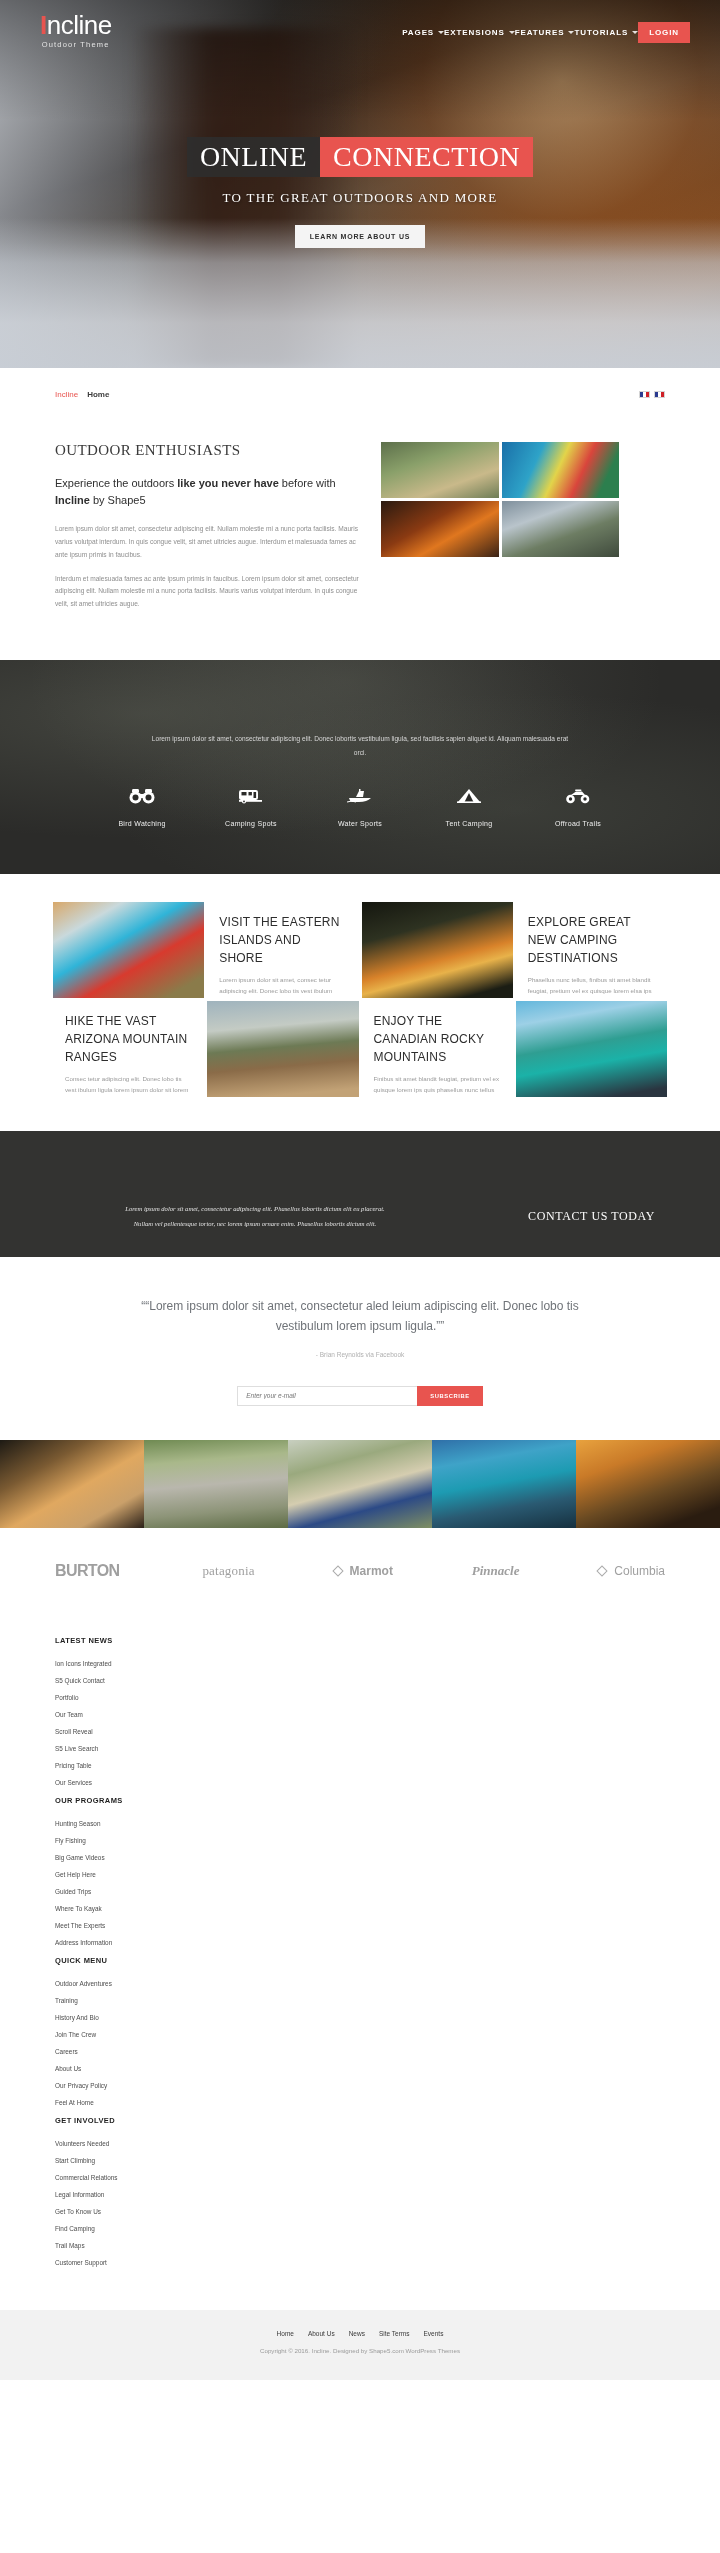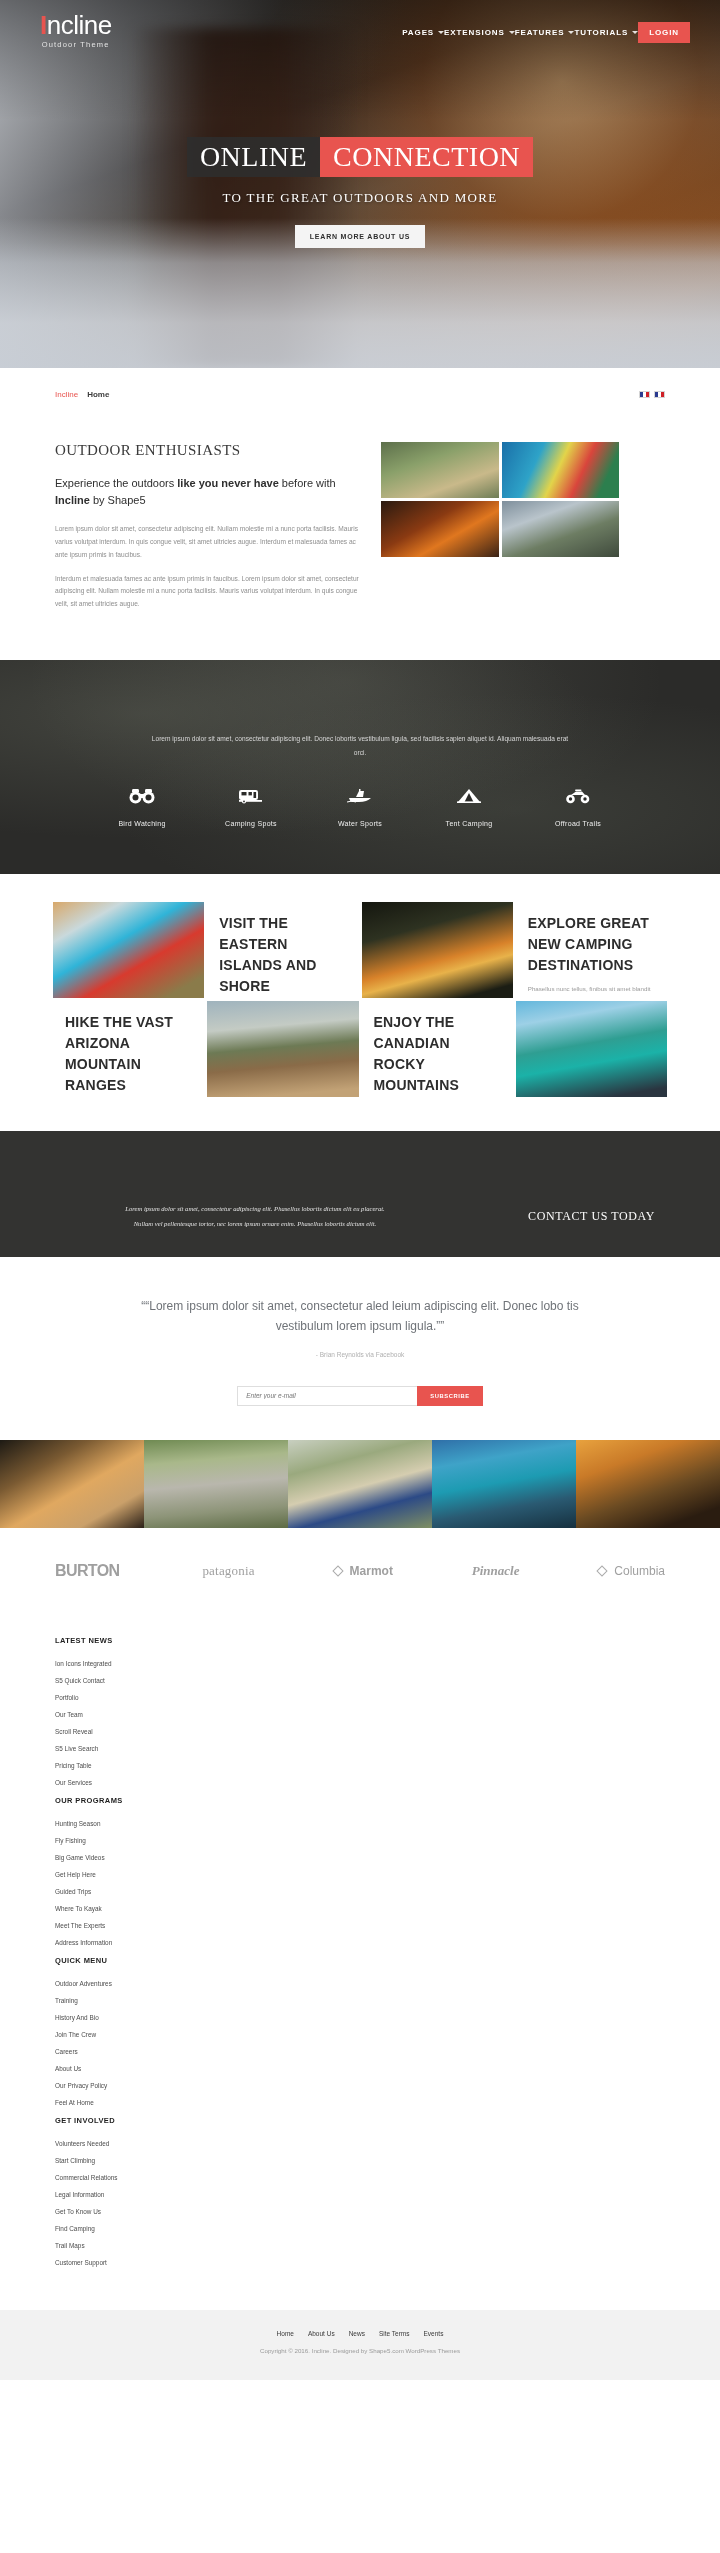--- a/index.html
+++ b/index.html
@@ -116,21 +116,21 @@
   .icon-cell { width:78px; text-align:center; }
   .icon-cell svg { display:block; margin:0 auto 8px; }
   .icon-cell span { font-size:7px; color:#f0f0f0; letter-spacing:.3px; }
 
   
   .cards { padding:28px 0 34px; }
   .cards .container{ width:614px; }
   .grid { display:grid; grid-template-columns:repeat(4,1fr); grid-gap:3px; }
   .cell { height:96px; overflow:hidden; }
   .cell.txt { background:#fff; padding:11px 12px 0 12px; }
-  .cell.txt h3 { font-size:14px; font-weight:700; color:#2d2d2d; line-height:1.5;
+  .cell.txt h3 { font-size:12px; font-weight:400; color:#2d2d2d; line-height:1.5;
                  letter-spacing:.2px; margin-bottom:7px; }
   .cell.txt p { font-size:6.2px; color:#9a9a9a; line-height:1.85; margin-bottom:8px; }
   .cell.txt .loc { font-size:5.6px; color:#e8544f; font-weight:700; letter-spacing:.5px; }
   .img-couple { background:linear-gradient(150deg,#d8a86a,#c9d9dc 22%,#2fb4d8 42%,#d83a2e 62%,#8a7b4a 88%); }
   .img-fire   { background:linear-gradient(165deg,#14160f,#2e3221 30%,#d8822a 58%,#e8b24a 68%,#1b1d14 90%); }
   .img-volcano{ background:linear-gradient(175deg,#9fb3bd,#c4cbc4 28%,#6d7a55 48%,#8a6b48 66%,#c2a276 92%); }
   .img-kayak2 { background:linear-gradient(170deg,#63b7dc,#9dd0e6 20%,#2f9e92 45%,#1bb2a8 62%,#2a3540 92%); }
 
   
   .contactband { background:#333331; padding:26px 0; }

